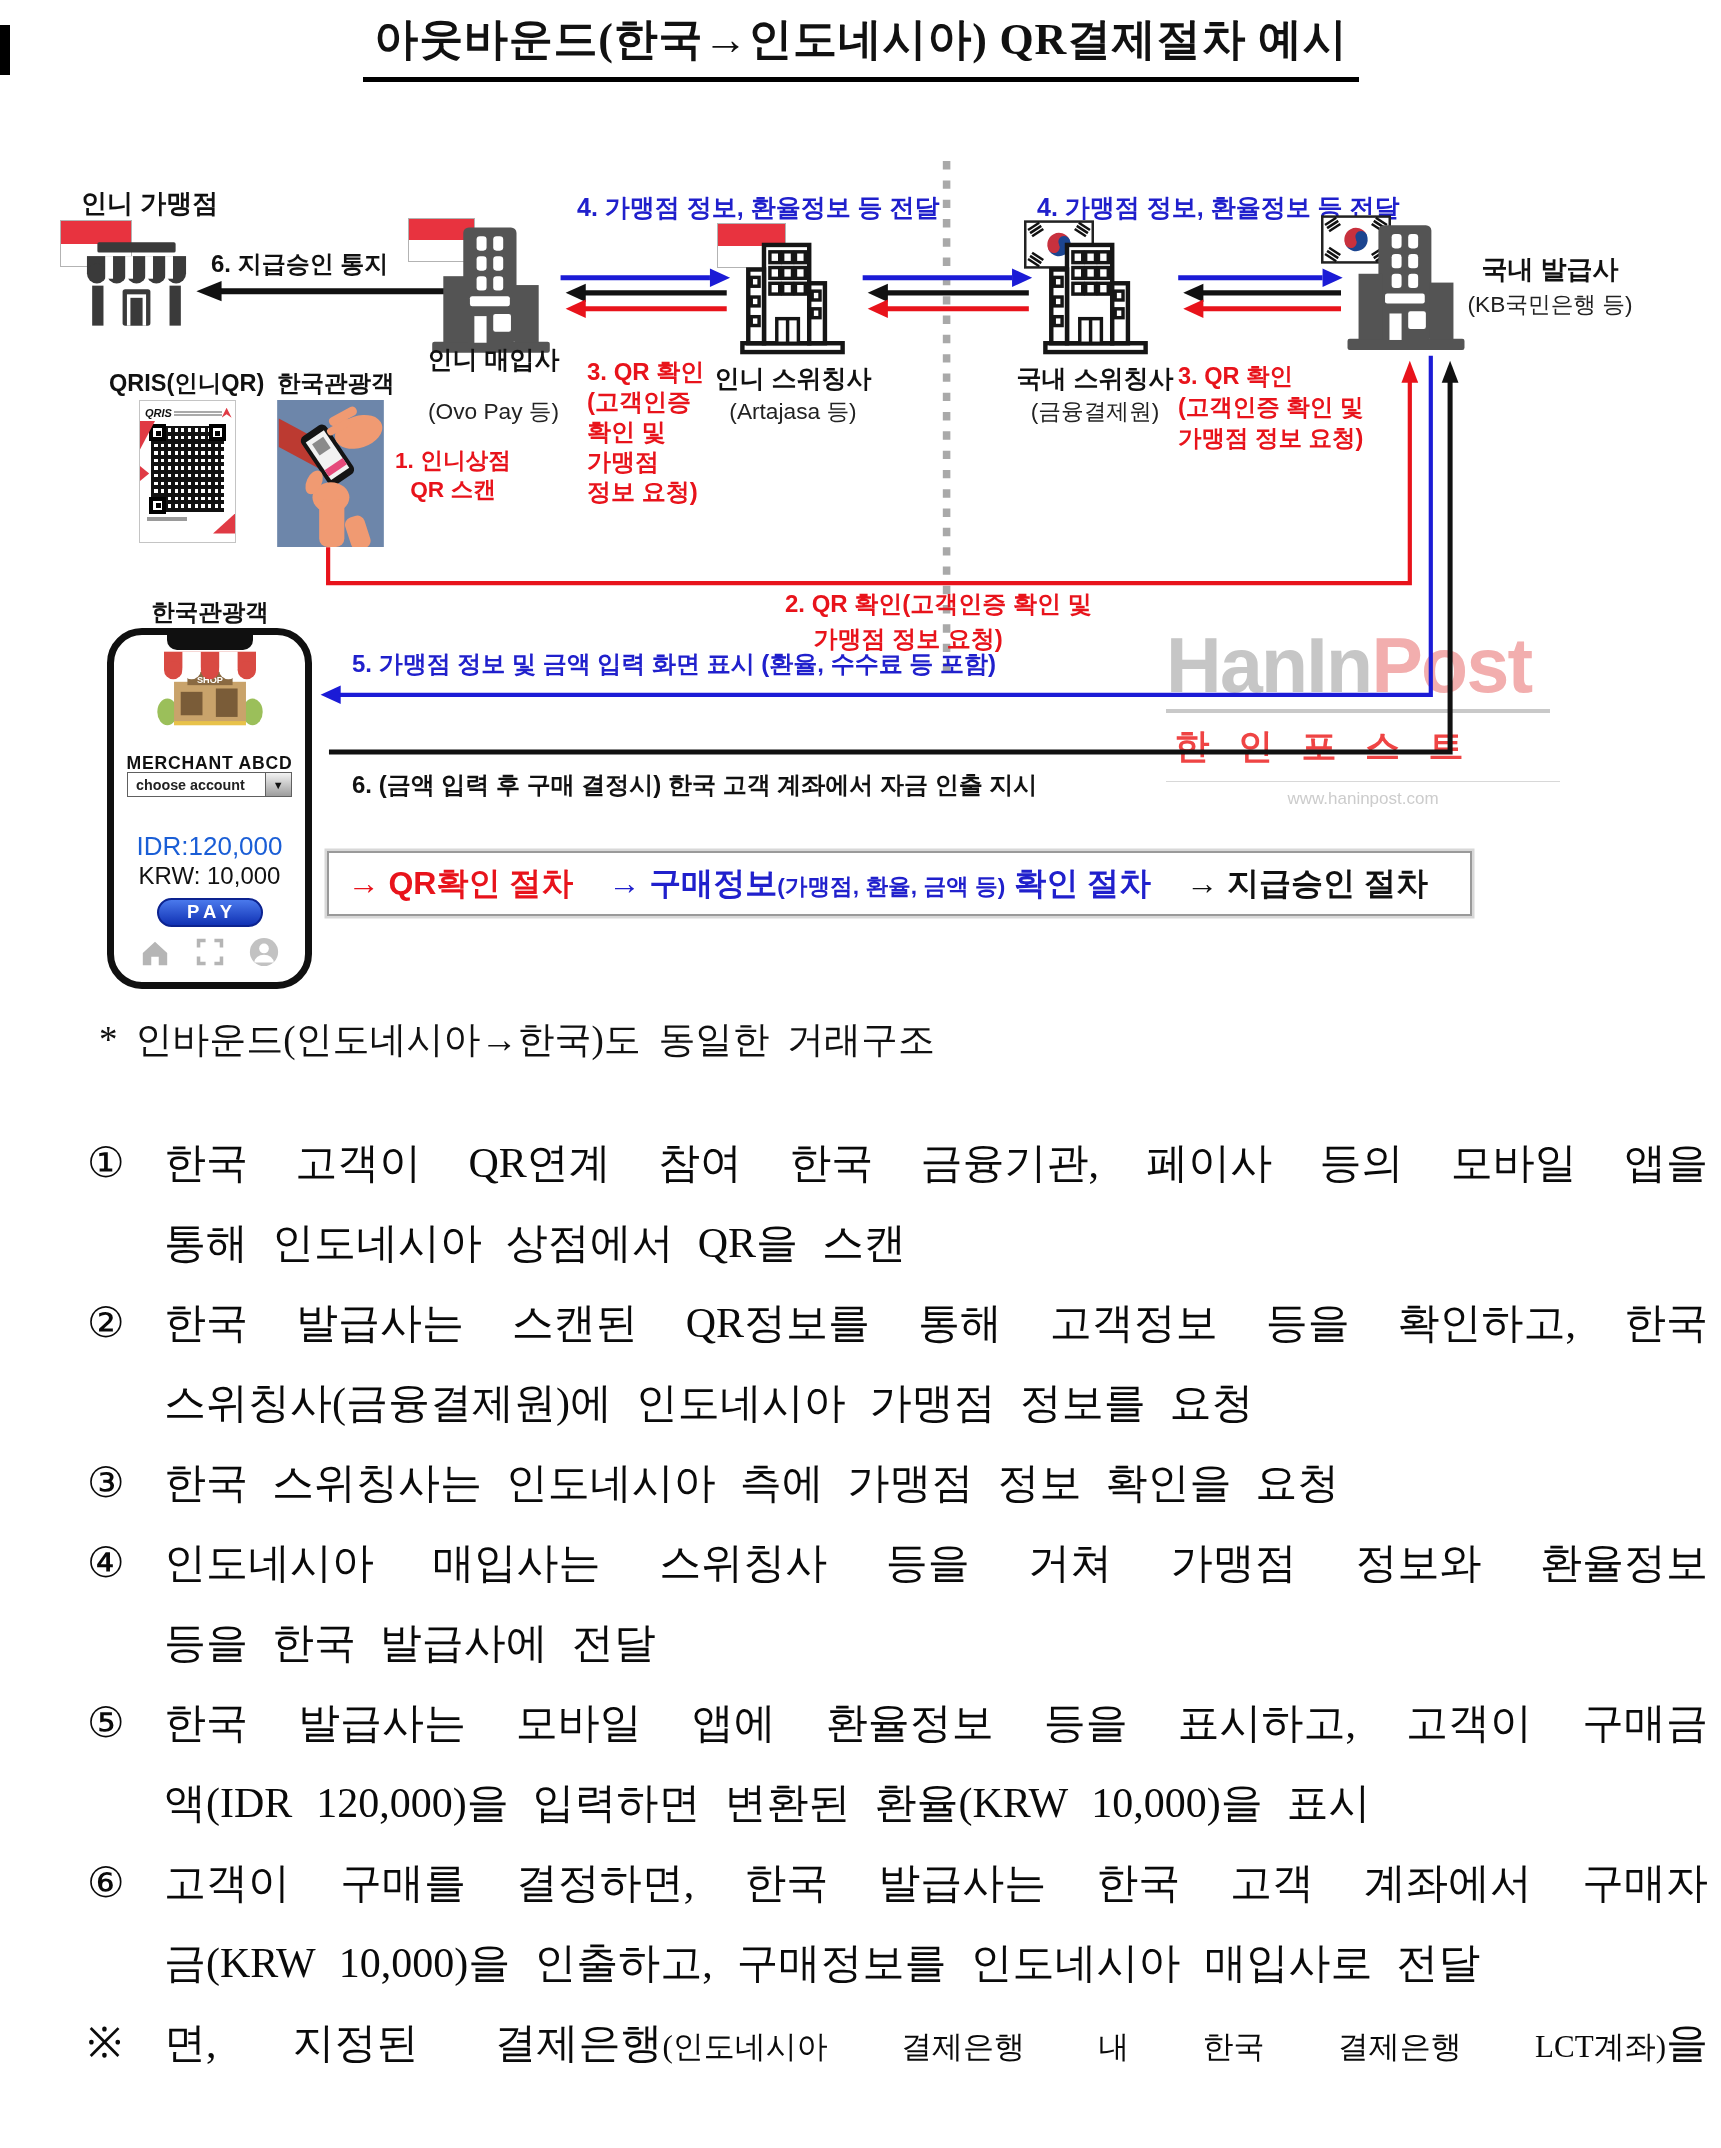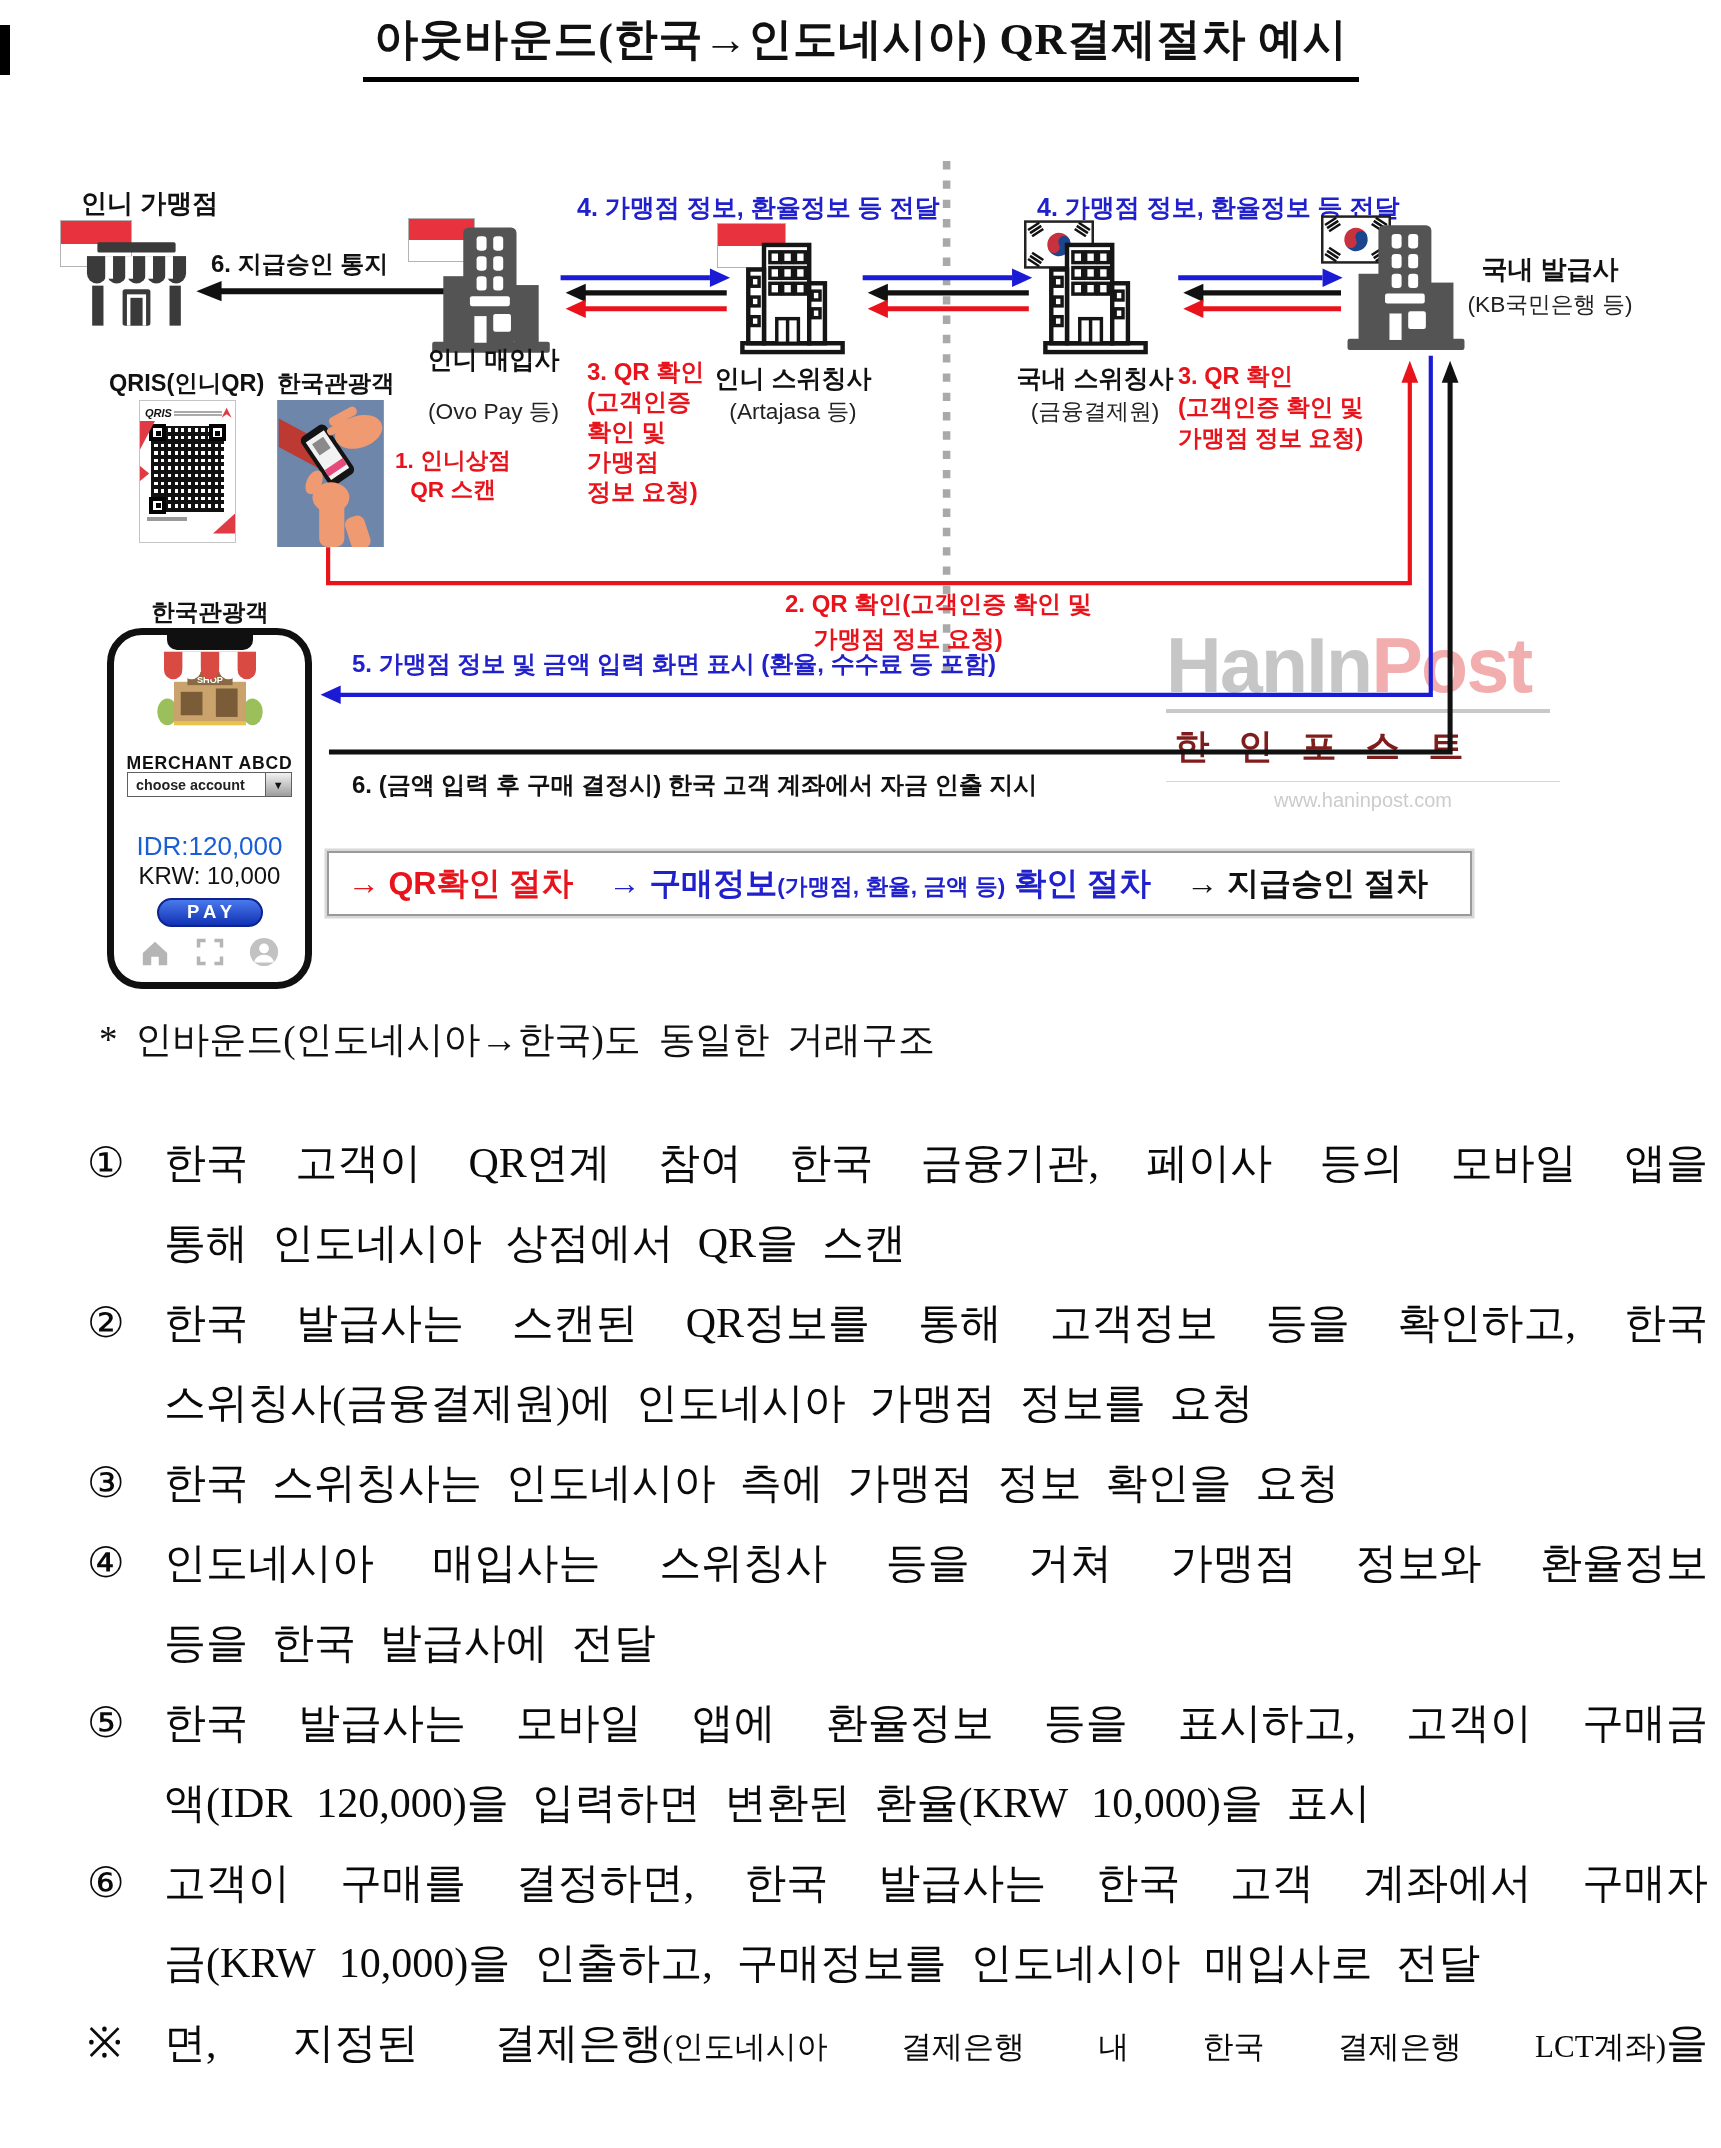--- a/index.html
+++ b/index.html
@@ -10,23 +10,23 @@
   .edge-bar{position:absolute;left:0;top:25px;width:10px;height:50px;background:#000;}
   .title-wrap{position:absolute;left:0;top:10px;width:100%;text-align:center;}
   .title{display:inline-block;font-family:"Liberation Serif",serif;font-weight:bold;
          font-size:44px;letter-spacing:0.8px;border-bottom:5px solid #000;padding:0 11.7px 8.4px;}
 
   
   .watermark{position:absolute;left:1166px;top:623px;width:399px;z-index:1;}
   .wm-big{font-size:77px;font-weight:bold;letter-spacing:-1.7px;line-height:84px;white-space:nowrap;}
   .wm-gray{color:#c6c6c6;} .wm-red{color:#f2aeae;}
   .wm-rule1{width:384px;border-bottom:4.2px solid #c9c9c9;margin-top:1.7px;}
-  .wm-kr{font-size:35px;font-weight:bold;color:#7f1d1d;letter-spacing:28.5px;margin-top:10px;padding-left:8.4px;white-space:nowrap;}
+  .wm-kr{font-size:35px;font-weight:bold;color:#ef4444;letter-spacing:28.5px;margin-top:10px;padding-left:8.4px;white-space:nowrap;}
   .wm-rule2{width:394px;border-bottom:1.7px solid #d8d8d8;margin-top:11.7px;}
-  .wm-url{font-size:20px;color:#cccccc;margin-top:6.7px;text-align:center;width:394px;}
+  .wm-url{font-size:17px;color:#cccccc;margin-top:6.7px;text-align:center;width:394px;}
 
   
   svg.lines{position:absolute;left:0;top:0;z-index:2;}
 
   
   .dlabel{position:absolute;z-index:3;font-weight:bold;white-space:nowrap;}
   .blue{color:#2020cc;} .red{color:#e8131b;} .black{color:#111;}
   .entity{position:absolute;z-index:3;text-align:center;font-weight:bold;font-size:25px;white-space:nowrap;}
   .entity-sub{position:absolute;z-index:3;text-align:center;font-weight:normal;font-size:22.7px;color:#222;white-space:nowrap;}
   .lines-block div{white-space:nowrap;}

